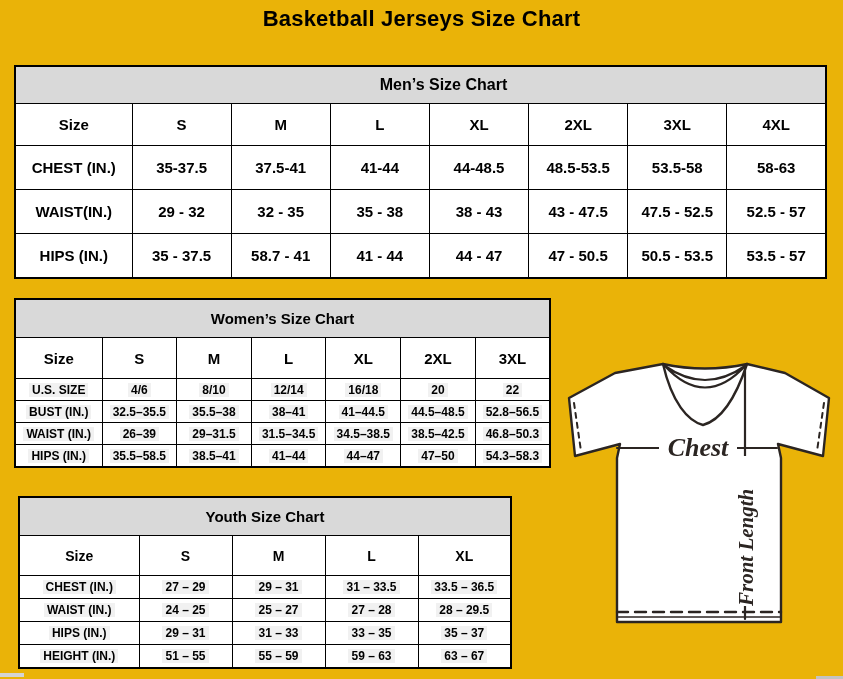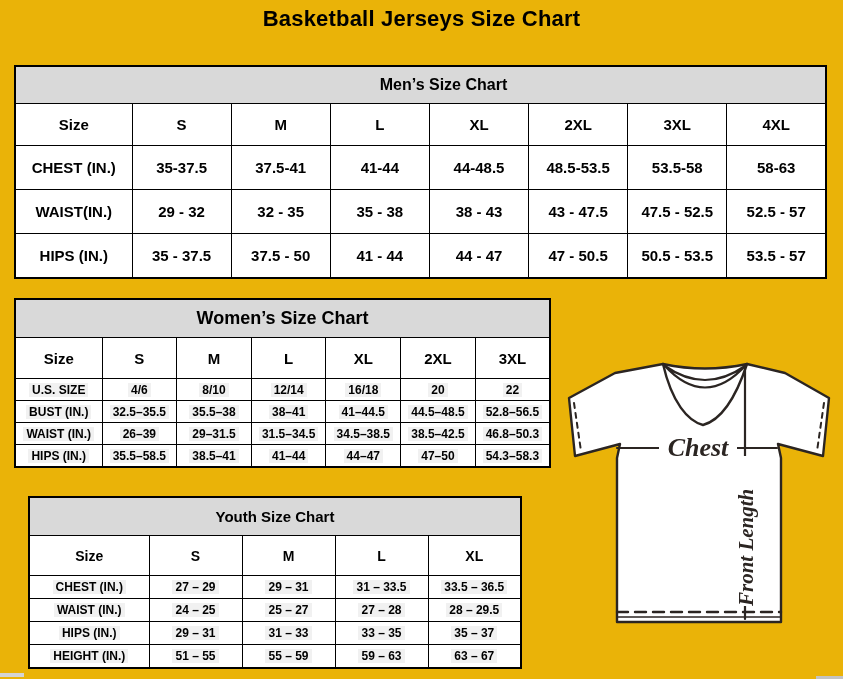--- a/index.html
+++ b/index.html
@@ -12,25 +12,25 @@
   th,td{border:1px solid #000;text-align:center;vertical-align:middle;
         font-weight:bold;padding:0;overflow:hidden;white-space:nowrap;}
   .title-row th{background:#d9d9d9;font-size:16px;}
   
   .mens{left:14px;top:65px;width:813px;}
   .mens .title-row th{height:36px;padding-left:46px;}
   .mens .size-row th{height:41px;font-size:15px;}
   .mens .data-row td{height:43px;font-size:15px;}
   
   .womens{left:14px;top:298px;width:537px;}
-  .womens .title-row th{height:37px;font-size:18px;}
+  .womens .title-row th{height:37px;font-size:15px;}
   .womens .size-row th{height:40px;font-size:15px;}
   .womens .data-row td{height:21px;font-size:12px;}
   
-  .youth{left:28px;top:496px;width:494px;}
+  .youth{left:18px;top:496px;width:494px;}
   .youth .title-row th{height:37px;font-size:15px;}
   .youth .size-row th{height:39px;font-size:14px;}
   .youth .data-row td{height:22px;font-size:12px;}
   .hl{background:#f1f1f1;padding:0 3px;text-align:right;}
   
   .jersey{position:absolute;left:560px;top:358px;width:280px;height:270px;}
   .jersey text{font-family:"Liberation Serif",serif;font-style:italic;font-weight:bold;
         fill:#2b2522;}
   
   .sb-left{position:absolute;left:0;top:673px;width:24px;height:4px;background:#d4d4d4;}
@@ -84,21 +84,21 @@
       <td>32 - 35</td>
       <td>35 - 38</td>
       <td>38 - 43</td>
       <td>43 - 47.5</td>
       <td>47.5 - 52.5</td>
       <td>52.5 - 57</td>
     </tr>
     <tr class="data-row">
       <td>HIPS (IN.)</td>
       <td>35 - 37.5</td>
-      <td>37.5 - 50</td>
+      <td>58.7 - 41</td>
       <td>41 - 44</td>
       <td>44 - 47</td>
       <td>47 - 50.5</td>
       <td>50.5 - 53.5</td>
       <td>53.5 - 57</td>
     </tr>
   </tbody>
     </table>
 
   <table class="womens">

